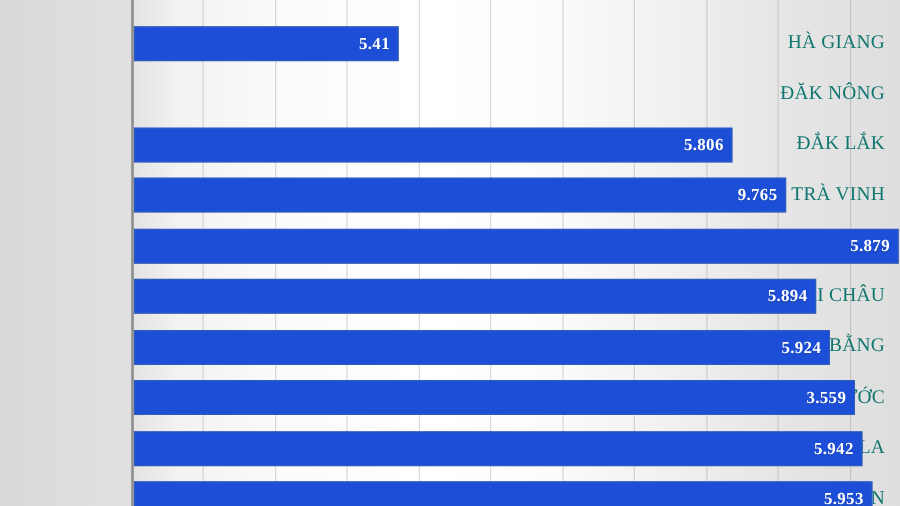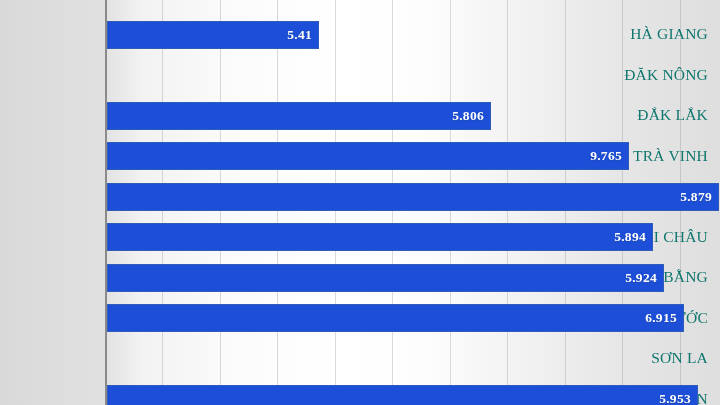--- a/index.html
+++ b/index.html
@@ -149,21 +149,21 @@
       </div>
     </div>
 
     <div class="row" style="top:54.5px">
       <div class="cat-label">ĐĂK NÔNG</div>
     </div>
 
     <div class="row" style="top:95px">
       <div class="cat-label">ĐẮK LẮK</div>
       <div class="bar-track">
-        <div class="bar" style="width:384px">
+        <div class="bar" style="width:479px">
           <span class="bar-value">5.806</span>
         </div>
       </div>
     </div>
 
     <div class="row" style="top:135.5px">
       <div class="cat-label">TRÀ VINH</div>
       <div class="bar-track">
         <div class="bar" style="width:522px">
           <span class="bar-value">9.765</span>
@@ -194,27 +194,32 @@
         <div class="bar" style="width:557px">
           <span class="bar-value">5.924</span>
         </div>
       </div>
     </div>
 
     <div class="row" style="top:297.5px">
       <div class="cat-label">BÌNH PHƯỚC</div>
       <div class="bar-track">
         <div class="bar" style="width:577px">
-          <span class="bar-value">6.915</span>
+          <span class="bar-value">3.559</span>
         </div>
       </div>
     </div>
 
     <div class="row" style="top:338px">
       <div class="cat-label">SƠN LA</div>
+      <div class="bar-track">
+        <div class="bar" style="width:583px">
+          <span class="bar-value">5.942</span>
+        </div>
+      </div>
     </div>
 
     <div class="row" style="top:378.5px">
       <div class="cat-label">NINH THUẬN</div>
       <div class="bar-track">
         <div class="bar" style="width:591px">
           <span class="bar-value">5.953</span>
         </div>
       </div>
     </div>

